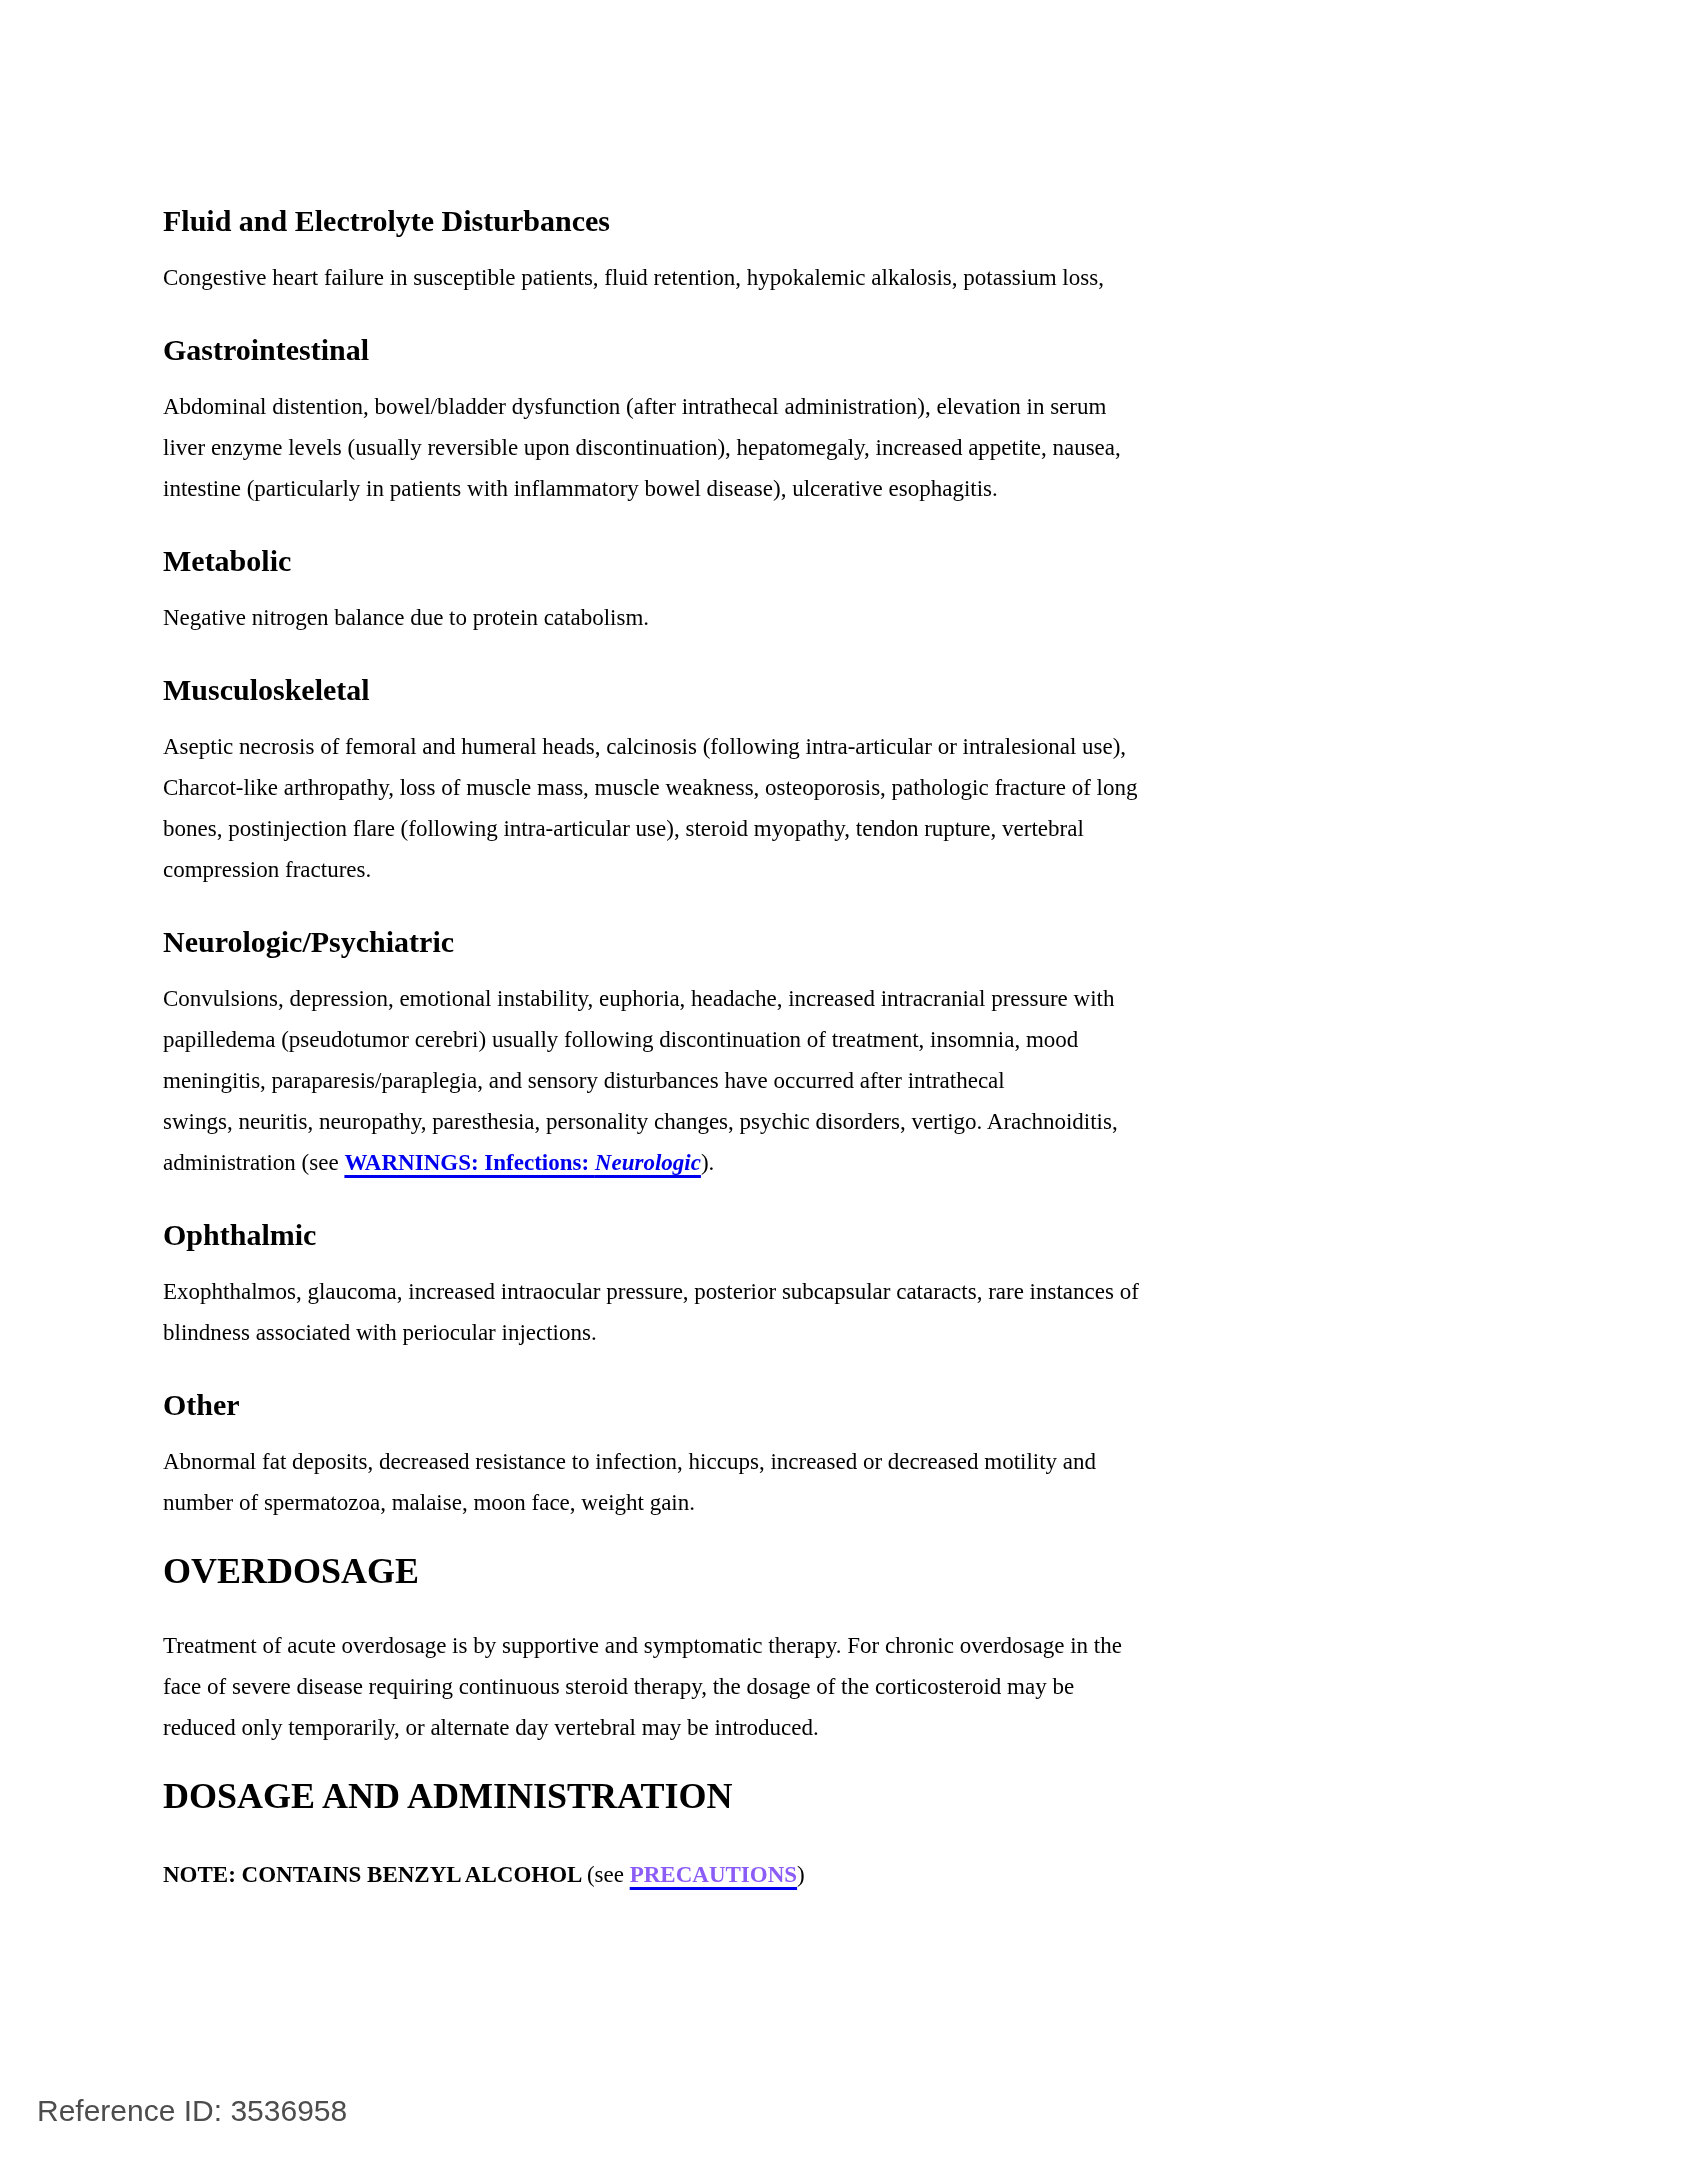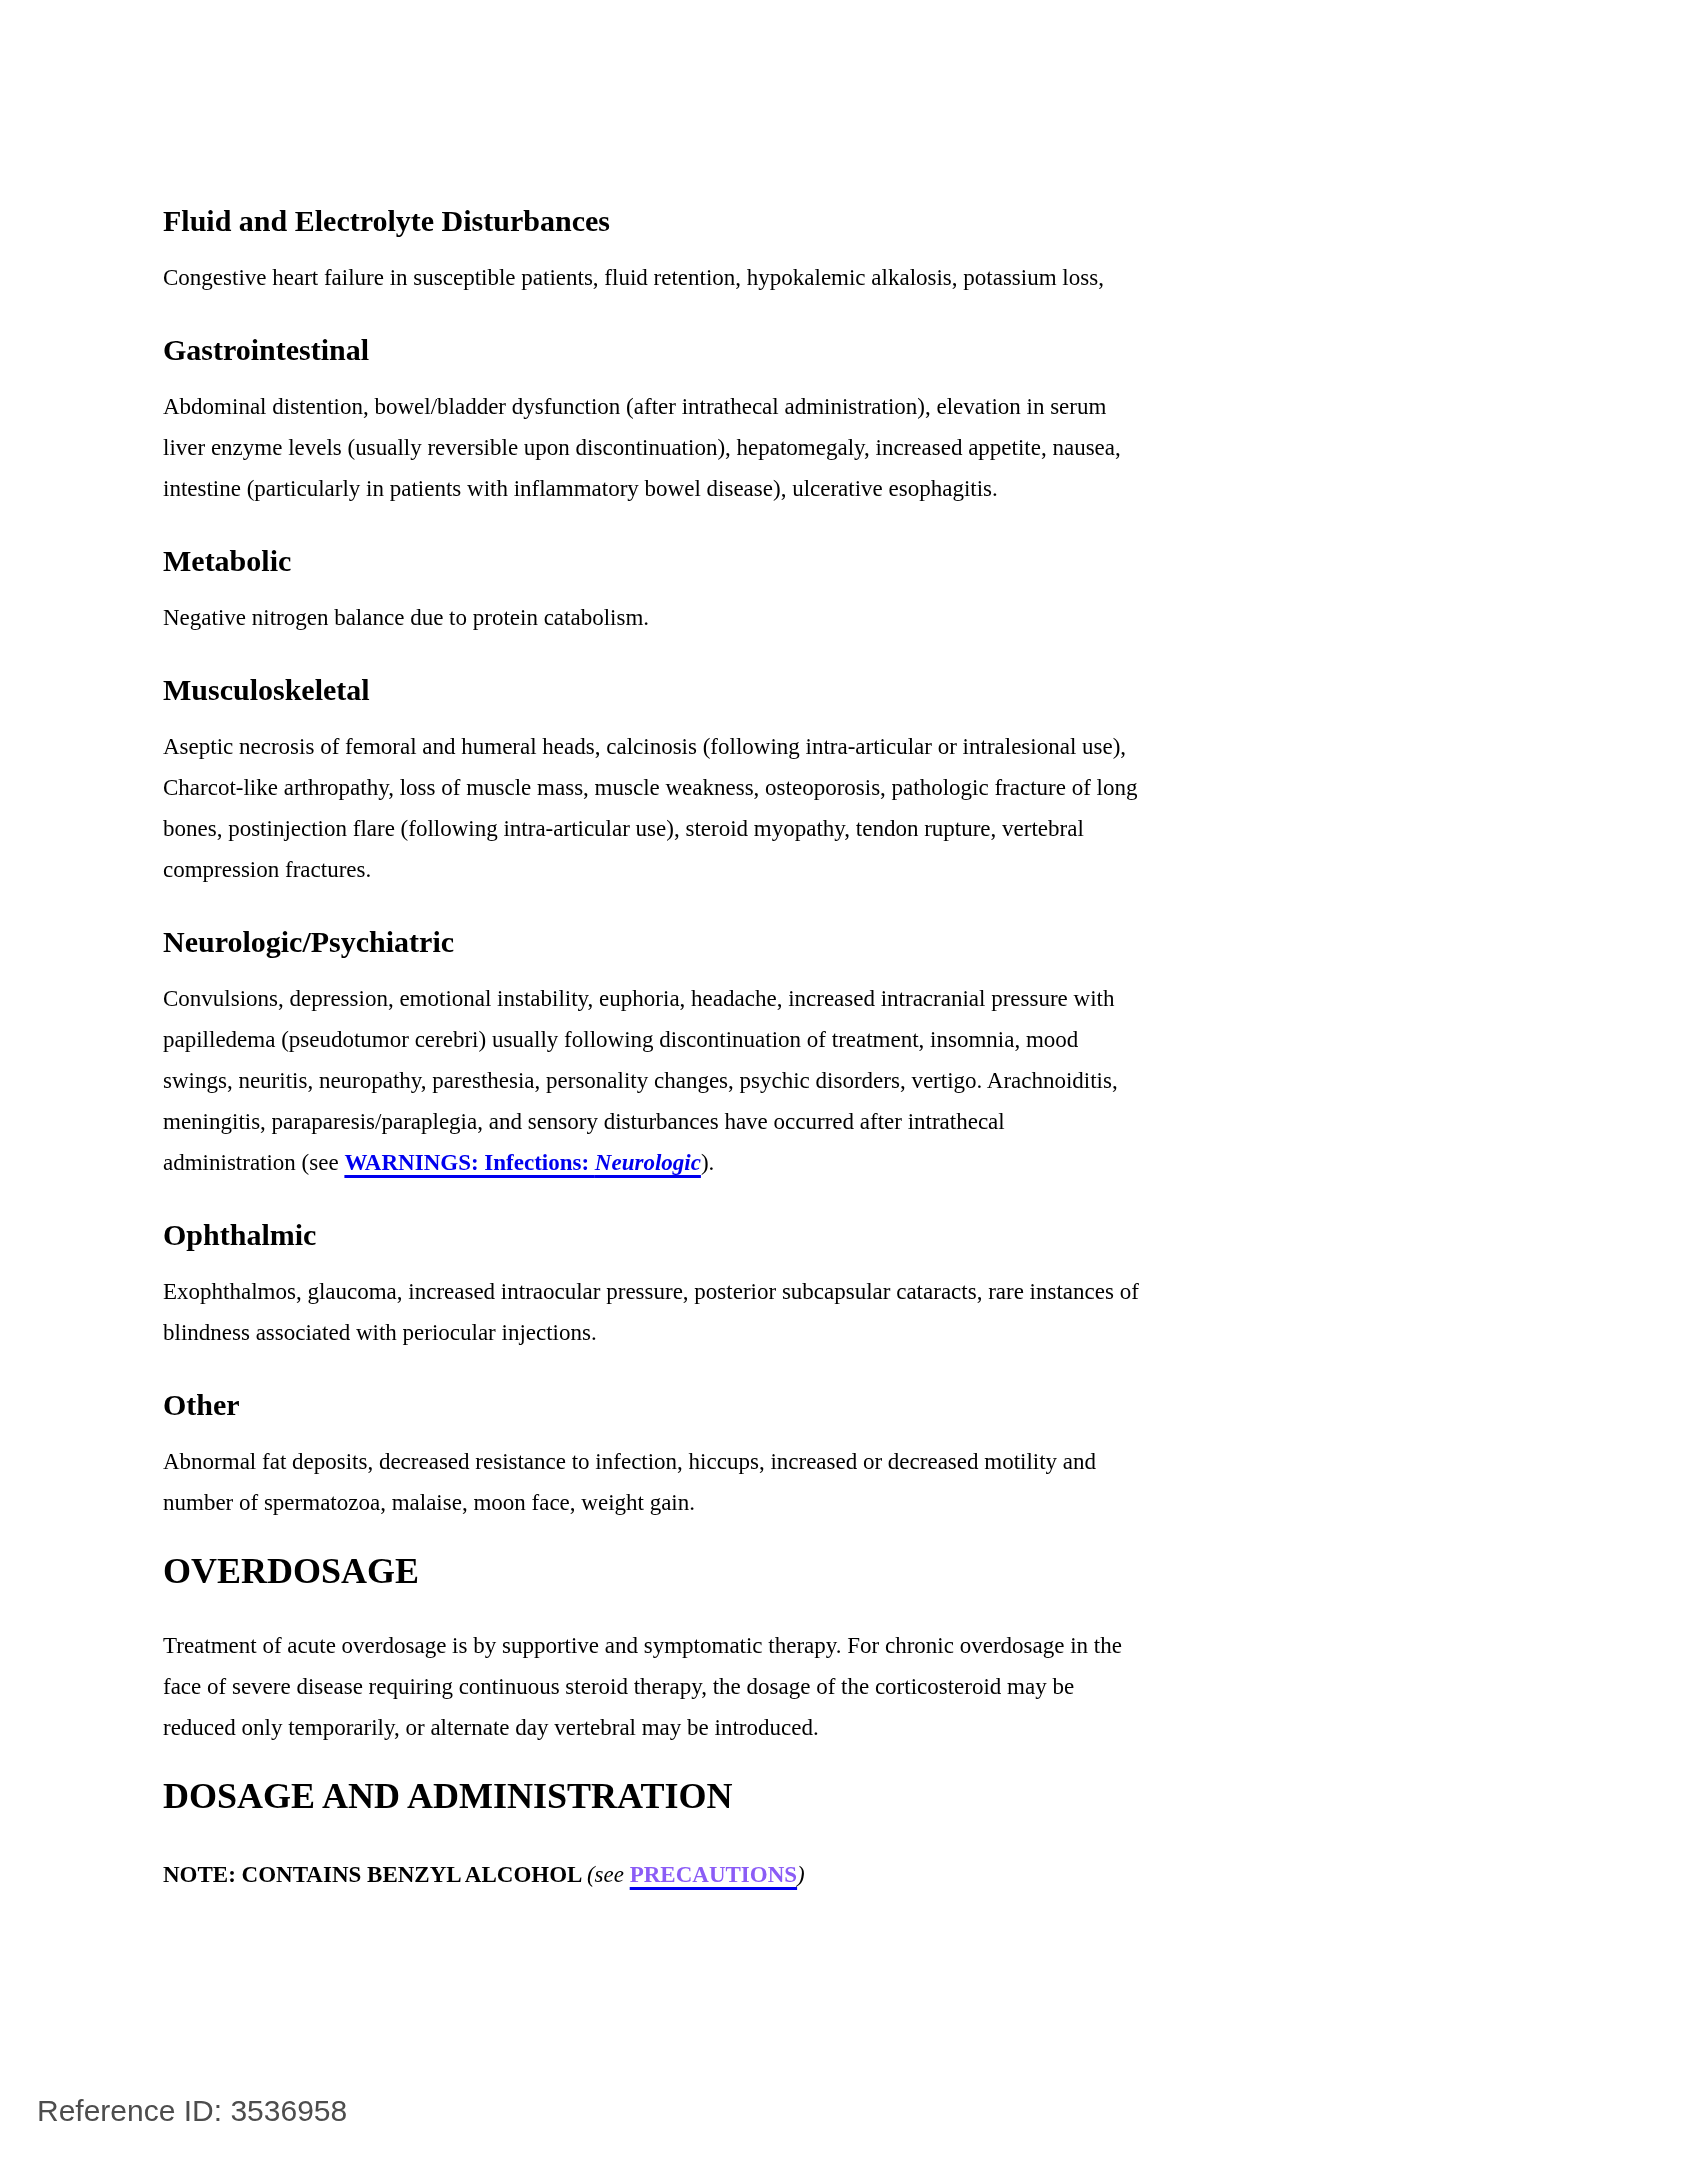--- a/index.html
+++ b/index.html
@@ -31,21 +31,21 @@
     line-height: 44px;
     margin-top: 26px;
   }
   .para {
     margin-top: 18px;
     font-size: 23px;
     line-height: 41px;
   }
   .para.after-h2 { margin-top: 32px; }
   .para.note { margin-top: 36px; font-weight: 700; }
-  .note .reg { font-weight: 400; font-style: italic; }
+  .note .reg { font-weight: 400; }
   a.doclink {
     font-weight: 700;
     text-decoration: underline;
     text-decoration-thickness: 3px;
     text-underline-offset: 5px;
     cursor: pointer;
   }
   a.doclink .ital { font-style: italic; }
   .footer {
     position: absolute;
@@ -84,22 +84,22 @@
       <div>Aseptic necrosis of femoral and humeral heads, calcinosis (following intra-articular or intralesional use),</div>
       <div>Charcot-like arthropathy, loss of muscle mass, muscle weakness, osteoporosis, pathologic fracture of long</div>
       <div>bones, postinjection flare (following intra-articular use), steroid myopathy, tendon rupture, vertebral</div>
       <div>compression fractures.</div>
     </div>
 
     <div class="h3">Neurologic/Psychiatric</div>
     <div class="para">
       <div>Convulsions, depression, emotional instability, euphoria, headache, increased intracranial pressure with</div>
       <div>papilledema (pseudotumor cerebri) usually following discontinuation of treatment, insomnia, mood</div>
+      <div>meningitis, paraparesis/paraplegia, and sensory disturbances have occurred after intrathecal</div>
       <div>swings, neuritis, neuropathy, paresthesia, personality changes, psychic disorders, vertigo. Arachnoiditis,</div>
-      <div>meningitis, paraparesis/paraplegia, and sensory disturbances have occurred after intrathecal</div>
       <div><span>administration (see </span><a class="doclink" style="color: rgb(0, 0, 238); text-decoration-color: rgb(0, 0, 238);"><span>WARNINGS: Infections: </span><span class="ital">Neurologic</span></a><span>).</span></div>
     </div>
 
     <div class="h3">Ophthalmic</div>
     <div class="para">
       <div>Exophthalmos, glaucoma, increased intraocular pressure, posterior subcapsular cataracts, rare instances of</div>
       <div>blindness associated with periocular injections.</div>
     </div>
 
     <div class="h3">Other</div>

